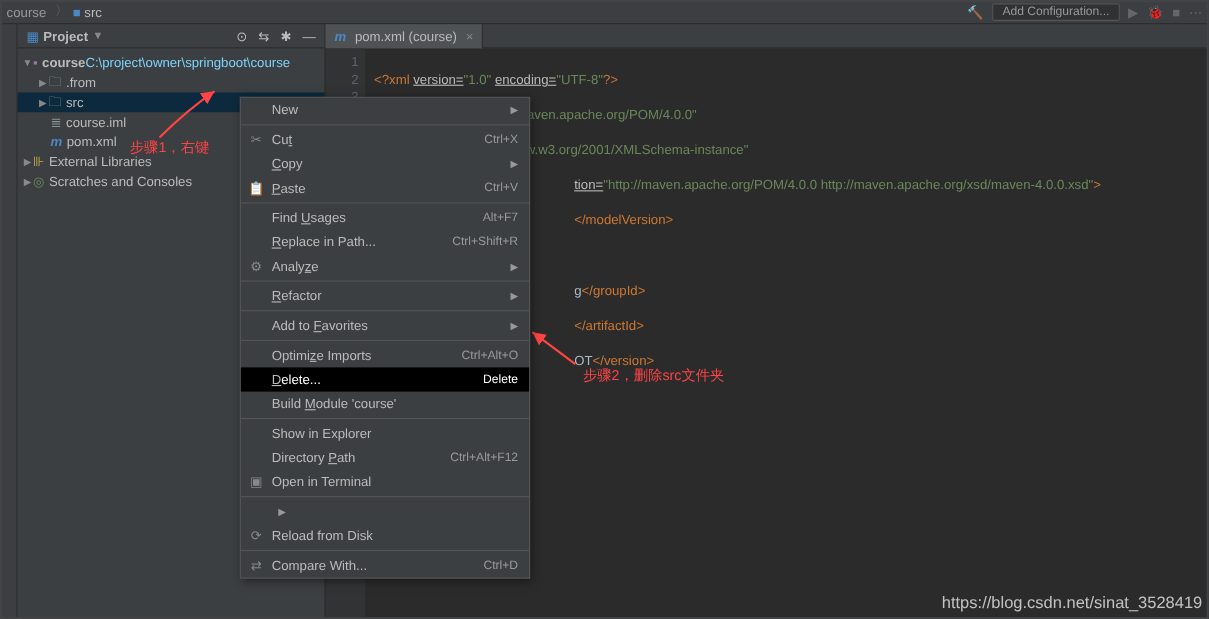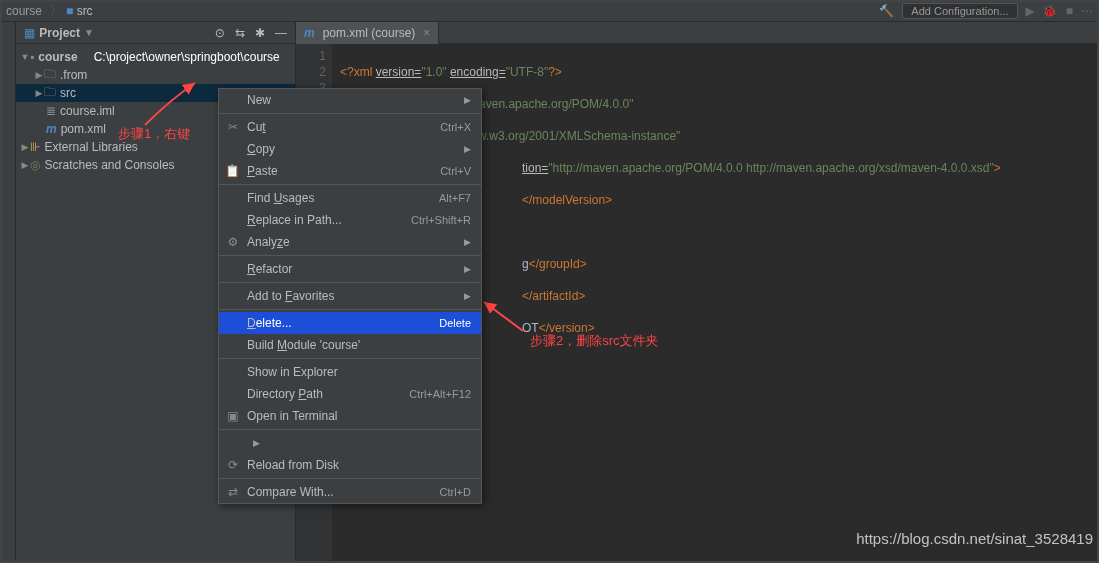--- a/index.html
+++ b/index.html
@@ -22,49 +22,49 @@
   .tree-row{display:flex;align-items:center;height:18px;padding-right:6px;white-space:nowrap;}
   .tree-row.selected{background:#0d293e;}
   .indent{display:inline-block;}
   .arrow{width:10px;display:inline-block;color:#888;font-size:9px;text-align:center;}
   .folder-icon{color:#87939a;margin-right:4px;}
   .module-icon{color:#9876aa;margin-right:4px;}
   .file-icon{color:#87939a;margin-right:4px;}
   .m-icon{color:#4a88c7;margin-right:4px;font-weight:bold;font-style:italic;}
   .tree-label{color:#bbbbbb;}
   .tree-label.bold{font-weight:bold;}
-  .tree-path{color:#ffffff;margin-left:16px;}
+  .tree-path{color:#7dd3fc;margin-left:0;}
   .anno1{position:absolute;left:118px;top:125px;color:#ff4444;font-size:13px;}
   .anno-arrow1{position:absolute;left:140px;top:75px;width:70px;height:55px;pointer-events:none;}
   .editor-area{flex:1;display:flex;flex-direction:column;background:#2b2b2b;position:relative;}
   .tab-bar{height:22px;background:#3c3f41;display:flex;align-items:center;border-bottom:1px solid #2b2b2b;}
   .tab{height:22px;display:flex;align-items:center;padding:0 8px;background:#4e5254;border-right:1px solid #2b2b2b;gap:4px;}
   .tab .close{color:#888;margin-left:4px;}
   .code{display:flex;flex:1;overflow:hidden;}
   .gutter{width:36px;background:#313335;padding:4px 6px 0 0;text-align:right;}
   .gutter div{color:#606366;height:16px;line-height:16px;}
   .codebody{flex:1;padding:4px 0 0 8px;font-family:Consolas,monospace;white-space:pre;line-height:16px;}
   .codebody .ln{height:16px;}
   .tag{color:#cc7832;margin-top:16px;}
   .attr{color:#bababa;text-decoration:underline;}
   .str{color:#6a8759;}
   .txt{color:#a9b7c6;}
   .ctx-menu{position:absolute;left:218px;top:88px;width:264px;background:#3c3f41;border:1px solid #555;box-shadow:2px 2px 8px rgba(0,0,0,.5);z-index:100;}
   .menu-item{height:22px;display:flex;align-items:center;padding:0 10px 0 28px;position:relative;}
-  .menu-item.selected{background:#1d4ed8;color:#fff;gap:20px;}
+  .menu-item.selected{background:#000000;color:#fff;gap:20px;}
   .menu-item.selected .mlabel,.menu-item.selected .mshort{color:#fff;}
   .mlabel{flex:1;color:#bbbbbb;}
   .mshort{color:#999;font-size:11px;}
   .msub{color:#999;margin-left:6px;font-size:9px;}
   .msep{height:1px;background:#555;margin:2px 0;}
   .micon{position:absolute;left:6px;width:16px;text-align:center;color:#888;}
   .underline{text-decoration:underline;}
   .anno2{position:absolute;left:530px;top:332px;color:#ff4444;font-size:13px;z-index:50;}
   .anno-arrow2{position:absolute;left:478px;top:296px;width:50px;height:40px;pointer-events:none;z-index:50;}
-  .watermark{position:absolute;right:6px;bottom:16px;color:#dddddd;font-size:15px;opacity:.85;}
+  .watermark{position:absolute;right:6px;bottom:6px;color:#dddddd;font-size:15px;opacity:.85;}
   .border-outer{position:absolute;inset:0;border:2px solid #424445;pointer-events:none;}
 </style>
 </head>
 <body>
 
 <div class="topbar">
   <span class="crumb">course</span>
   <span class="crumb-sep">〉</span>
   <span class="crumb"><span style="color:#4a88c7">■</span> <span>src</span></span>
   <div class="topbar-right">
@@ -204,20 +204,24 @@
     <div class="menu-item">
       <span class="mlabel"><span class="underline">R</span>efactor</span>
       <span class="msub">▶</span>
     </div>
     <div class="msep"></div>
     <div class="menu-item">
       <span class="mlabel">Add to <span class="underline">F</span>avorites</span>
       <span class="msub">▶</span>
     </div>
     <div class="msep"></div>
+    <div class="menu-item">
+      <span class="mlabel">Optimi<span class="underline">z</span>e Imports</span>
+      <span class="mshort">Ctrl+Alt+O</span>
+    </div>
     <div class="menu-item selected">
       <span class="mlabel"><span class="underline">D</span>elete...</span>
       <span class="mshort">Delete</span>
     </div>
     <div class="menu-item">
       <span class="mlabel">Build <span class="underline">M</span>odule 'course'</span>
     </div>
     <div class="msep"></div>
     <div class="menu-item">
       <span class="mlabel">Show in Explorer</span>

